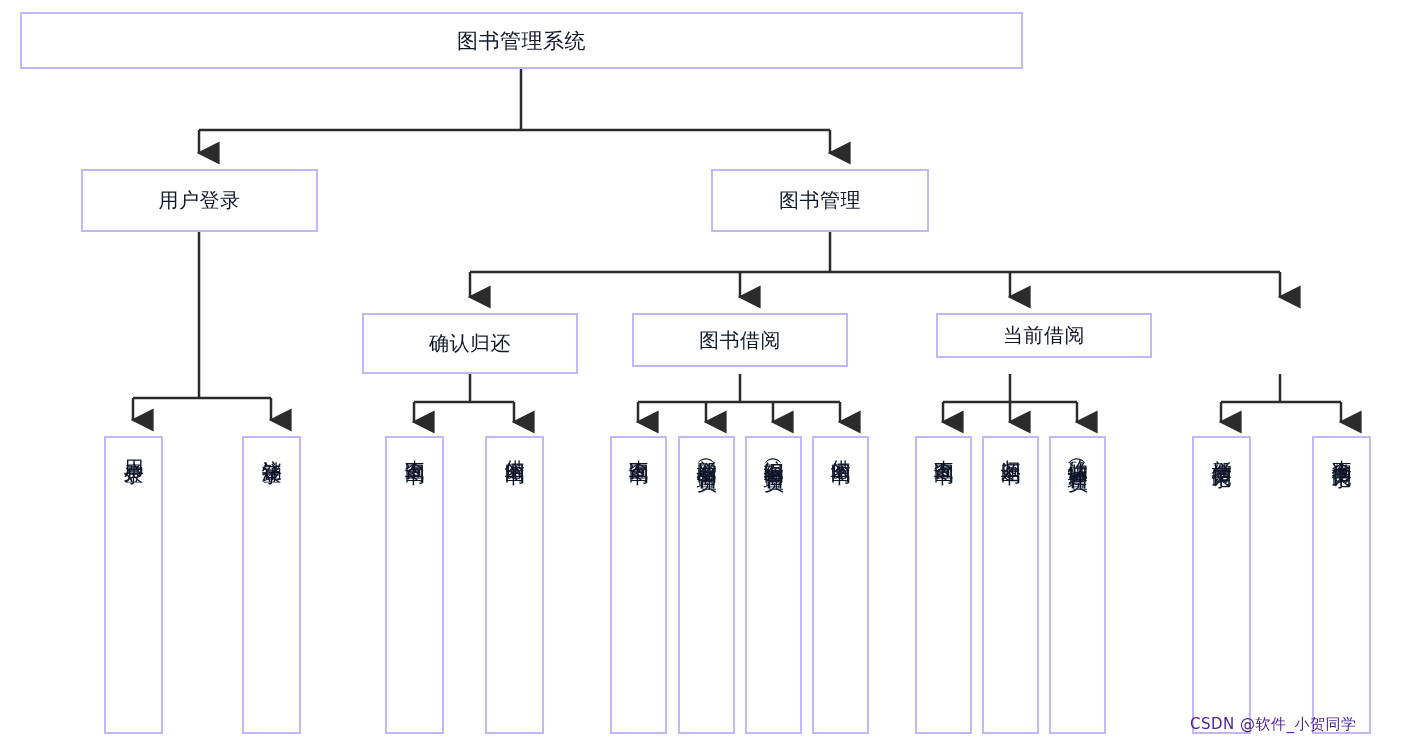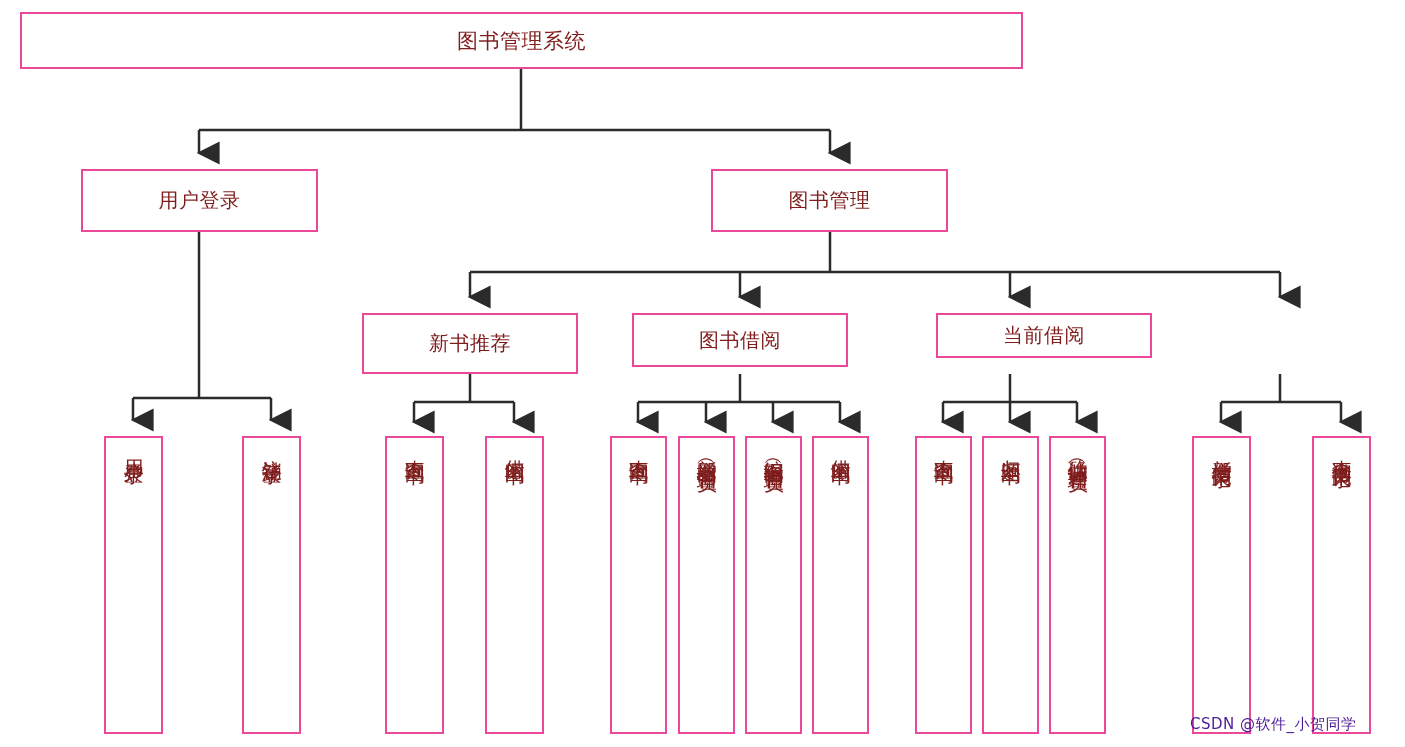--- a/index.html
+++ b/index.html
@@ -23,25 +23,25 @@
     left: 0;
     top: 0;
     width: 1405px;
     height: 747px;
     pointer-events: none;
   }
   .node {
     position: absolute;
     box-sizing: border-box;
     background: #ffffff;
-    border: 2px solid #ec4899;
+    border: 2px solid #c4b5fd;
     display: flex;
     align-items: center;
     justify-content: center;
-    color: #7f1d1d;
+    color: #0f172a;
     z-index: 2;
   }
   .node-label {
     display: block;
     letter-spacing: 0.5px;
     white-space: nowrap;
   }
   
   .node.level-root {
     font-size: 21px;
@@ -143,26 +143,26 @@
     </g>
   </svg>
 
   <div class="node level-root" id="node-root" style="left: 20px; top: 12px; width: 1003px; height: 57px;">
     <span class="node-label">图书管理系统</span>
   </div>
 
   <div class="node level-1" id="node-l1-0" style="left: 81px; top: 169px; width: 237px; height: 63px;">
     <span class="node-label">用户登录</span>
   </div>
-  <div class="node level-1" id="node-l1-1" style="left: 711px; top: 169px; width: 237px; height: 63px;">
+  <div class="node level-1" id="node-l1-1" style="left: 711px; top: 169px; width: 218px; height: 63px;">
     <span class="node-label">图书管理</span>
   </div>
 
   <div class="node level-2" id="node-l2-0" style="left: 362px; top: 313px; width: 216px; height: 61px;">
-    <span class="node-label">新书推荐</span>
+    <span class="node-label">确认归还</span>
   </div>
   <div class="node level-2" id="node-l2-1" style="left: 632px; top: 313px; width: 216px; height: 54px;">
     <span class="node-label">图书借阅</span>
   </div>
   <div class="node level-2" id="node-l2-2" style="left: 936px; top: 313px; width: 216px; height: 45px;">
     <span class="node-label">当前借阅</span>
   </div>
 
   <div class="node leaf" id="node-leaf-0" style="left: 104px; top: 436px; width: 59px; height: 298px;">
     <span class="node-label">用户登录</span>

